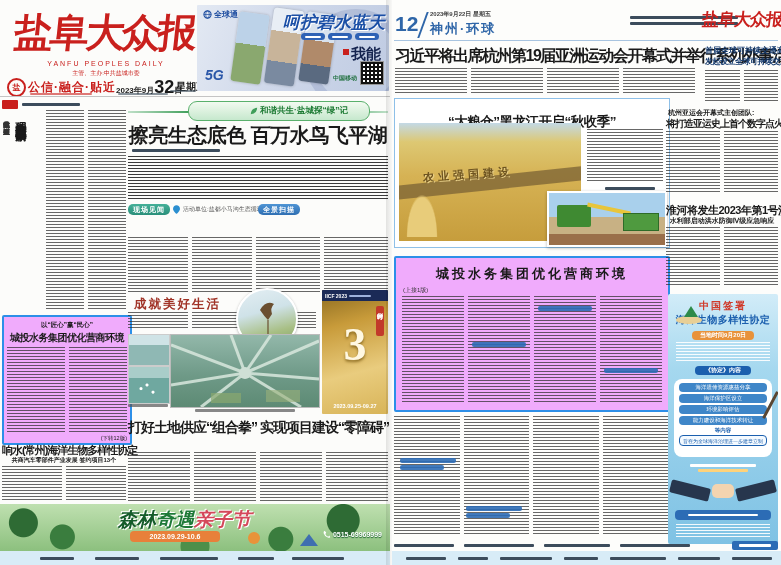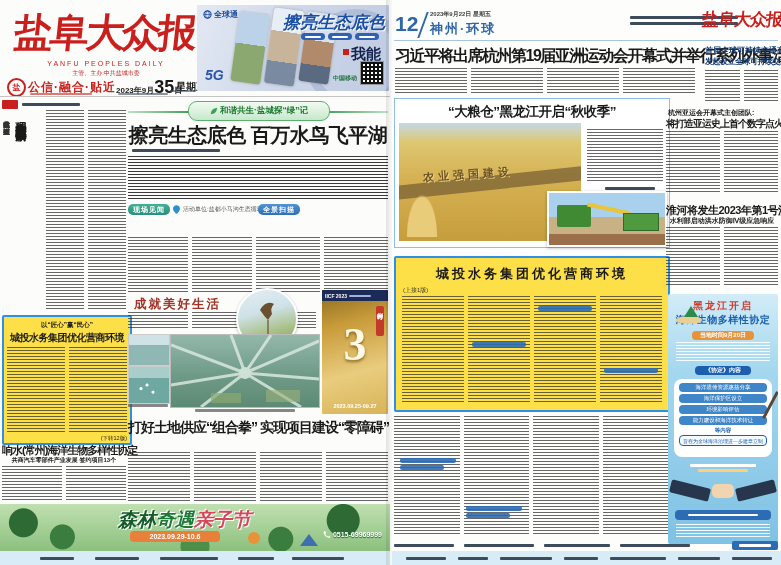--- a/index.html
+++ b/index.html
@@ -8,21 +8,21 @@
   .abs{position:absolute;}
   .ctr{text-align:center;}
   .b{font-weight:bold;}
   .cols{display:flex;gap:4px;}
   .tx{flex:1;background-image:repeating-linear-gradient(rgba(45,45,45,.72) 0 1px, transparent 1px 3px);}
   .txd{background-image:repeating-linear-gradient(rgba(25,25,25,.85) 0 1px, transparent 1px 3px);}
   .txw{flex:1;background-image:repeating-linear-gradient(rgba(255,255,255,.9) 0 1px, transparent 1px 3px);}
   .mb{position:absolute;height:3px;background:#3c4c5c;border-radius:1px;}
   .mbr{background:#c9201d;}
   .vert{writing-mode:vertical-rl;text-orientation:upright;line-height:1;}
-  .bluebox{border:2px solid #2d8fe8;border-radius:2px;background:#fde047;}
+  .bluebox{border:2px solid #2d8fe8;border-radius:2px;background:#f0abfc;}
   .badge{color:#fff;font-size:7px;font-weight:bold;border-radius:5px;display:flex;align-items:center;justify-content:center;letter-spacing:1px;}
   .pill{border-radius:4px;color:#fff;display:flex;align-items:center;justify-content:center;}
   .red{color:#c9201d;}
   .blue{color:#2f66a8;}
   .subhead-bar{position:absolute;height:5px;background:#2c6cb5;border-radius:2px;opacity:.9;}
   .photo-cap{position:absolute;height:3px;background:#555;border-radius:1px;opacity:.7;}
 </style>
 </head>
 <body>
 
@@ -34,40 +34,40 @@
     <div class="abs red ctr" style="left:14px;top:60px;width:184px;font-size:7px;letter-spacing:2px;">YANFU PEOPLES DAILY</div>
     <div class="abs red ctr" style="left:14px;top:69px;width:184px;font-size:6px;">主管、主办:中共盐城市委</div>
 
     <div class="abs" style="left:7px;top:78px;width:15px;height:15px;border:2px solid #c9201d;border-radius:50%;display:flex;align-items:center;justify-content:center;">
       <span class="red b" style="font-size:8px;">盐</span>
     </div>
     <div class="abs red b" style="left:28px;top:79px;font-size:12px;letter-spacing:1px;">公信·融合·贴近</div>
     <div class="mb mbr" style="left:30px;top:93px;width:62px;height:2px;opacity:.6;"></div>
 
     <div class="abs" style="left:116px;top:77px;white-space:nowrap;">
-      <span class="b" style="font-size:8px;">2023年9月</span><span class="b" style="font-size:18px;">35</span><span class="b" style="font-size:8px;">日</span>
+      <span class="b" style="font-size:8px;">2023年9月</span><span class="b" style="font-size:18px;">32</span><span class="b" style="font-size:8px;">日</span>
     </div>
     <div class="mb" style="left:118px;top:93px;width:50px;height:2px;opacity:.6;"></div>
     <div class="abs b" style="left:176px;top:80px;font-size:10px;">星期五</div>
     <div class="mb" style="left:170px;top:90px;width:26px;height:2px;opacity:.6;"></div>
 
     <div class="abs" style="left:197px;top:5px;width:192px;height:86px;background:linear-gradient(110deg,#e3e9f3 0%,#cfd8ea 45%,#bfcbe2 100%);overflow:hidden;border-radius:1px;">
       <div class="abs" style="right:-18px;top:4px;width:84px;height:84px;border:9px solid rgba(100,120,170,.22);border-radius:50%;"></div>
       <div class="abs" style="left:6px;top:4px;display:flex;align-items:center;gap:2px;">
         <svg width="9" height="9" viewBox="0 0 10 10">
             <circle cx="5" cy="5" r="4" fill="none" stroke="#1d4c9f" stroke-width="1.2"></circle>
             <ellipse cx="5" cy="5" rx="2" ry="4" fill="none" stroke="#1d4c9f" stroke-width="0.8"></ellipse>
             <line x1="1" y1="5" x2="9" y2="5" stroke="#1d4c9f" stroke-width="0.8"></line>
           </svg>
         <span class="b" style="font-size:8px;color:#1d4c9f;">全球通</span>
       </div>
       <div class="abs" style="left:38px;top:8px;width:30px;height:70px;transform:rotate(8deg);background:linear-gradient(#bcd2e8 0 45%,#8aa86f 45% 100%);border-radius:3px;box-shadow:0 0 3px rgba(0,0,0,.25);"></div>
       <div class="abs" style="left:72px;top:4px;width:30px;height:76px;transform:rotate(8deg);background:linear-gradient(#e8eef5 0 30%,#c8b49a 30% 70%,#7a8aa0 70% 100%);border-radius:3px;box-shadow:0 0 3px rgba(0,0,0,.25);"></div>
       <div class="abs" style="left:106px;top:8px;width:30px;height:70px;transform:rotate(8deg);background:linear-gradient(#d8e2ee 0 40%,#b08a6a 40% 75%,#5a6a80 75% 100%);border-radius:3px;box-shadow:0 0 3px rgba(0,0,0,.25);"></div>
-      <div class="abs b" style="left:86px;top:6px;font-size:17px;font-style:italic;color:#1b4fa6;white-space:nowrap;text-shadow:1px 1px 0 #fff;">擦亮生态底色</div>
+      <div class="abs b" style="left:86px;top:6px;font-size:17px;font-style:italic;color:#1b4fa6;white-space:nowrap;text-shadow:1px 1px 0 #fff;">呵护碧水蓝天</div>
       <div class="abs" style="left:104px;top:28px;display:flex;gap:3px;">
         <span class="pill" style="width:24px;height:7px;background:#2f62b5;">
             <span class="mb" style="position:static;width:16px;height:2px;background:#fff;"></span>
           </span>
         <span class="pill" style="width:24px;height:7px;background:#2f62b5;">
             <span class="mb" style="position:static;width:16px;height:2px;background:#fff;"></span>
           </span>
         <span class="pill" style="width:24px;height:7px;background:#2f62b5;">
             <span class="mb" style="position:static;width:16px;height:2px;background:#fff;"></span>
           </span>
@@ -102,21 +102,21 @@
 
     <div class="abs ctr" style="left:2px;top:443px;width:124px;font-size:11px;font-weight:900;letter-spacing:-1px;white-space:nowrap;">响水(常州)海洋生物多样性协定</div>
     <div class="abs ctr b" style="left:2px;top:456px;width:124px;font-size:6px;color:#222;white-space:nowrap;">共商汽车零部件产业发展 签约项目13个</div>
     <div class="abs cols" style="left:2px;top:466px;width:124px;height:36px;">
         <div class="tx"></div>
         <div class="tx"></div>
       </div>
 
     <div class="abs" style="left:128px;top:111px;width:62px;height:2px;background:linear-gradient(90deg,#bfe0c8,#3f9e5a);"></div>
     <div class="abs" style="left:326px;top:111px;width:62px;height:2px;background:linear-gradient(270deg,#bfe0c8,#3f9e5a);"></div>
-    <div class="abs" style="left:188px;top:101px;width:140px;height:18px;background:linear-gradient(#f2faf0,#c6e8cd);border:1px solid #5ab06c;border-radius:9px;display:flex;align-items:center;justify-content:center;">
+    <div class="abs" style="left:188px;top:101px;width:140px;height:18px;background:linear-gradient(#f2faf0,#c6e8cd);border:1px solid #5ab06c;border-radius:9px;display:flex;align-items:center;justify-content:center;padding-left:40px;">
       <svg width="8" height="8" viewBox="0 0 10 10" style="margin-right:2px;">
           <path d="M1,9 Q1,2 9,1 Q8,9 1,9Z" fill="#3f9e5a"></path>
         </svg>
       <span class="b" style="font-size:8.5px;color:#1c7a33;white-space:nowrap;">和谐共生·盐城探“绿”记</span>
     </div>
     <div class="abs ctr" style="left:128px;top:122px;width:260px;font-size:20px;font-weight:900;letter-spacing:-.5px;white-space:nowrap;">擦亮生态底色  百万水鸟飞平湖</div>
     <div class="mb" style="left:132px;top:149px;width:88px;"></div>
     <div class="abs tx txd" style="left:128px;top:156px;width:260px;height:44px;"></div>
 
     <div class="abs" style="left:128px;top:204px;display:flex;align-items:center;gap:3px;width:256px;">
@@ -241,21 +241,21 @@
     <div class="abs b" style="left:313px;top:46px;width:73px;font-size:8px;color:#143a6e;line-height:1.35;text-align:center;">
       <div style="white-space:nowrap;">首届全球可持续交通高峰论坛将</div>
       <div style="white-space:nowrap;letter-spacing:-.5px;">发起设立全球可持续交通创新联盟</div>
     </div>
     <div class="abs cols" style="left:313px;top:70px;width:73px;height:32px;">
         <div class="tx"></div>
         <div class="tx"></div>
       </div>
 
     <div class="abs" style="left:2px;top:98px;width:274px;height:148px;border:1px solid #8ec0e8;background:#fff;">
-      <div class="ctr" style="margin-top:4px;font-size:13.5px;font-weight:900;letter-spacing:-.5px;white-space:nowrap;">“大粮仓”黑龙江开启“秋收季”</div>
+      <div class="ctr" style="margin-top:14px;font-size:13.5px;font-weight:900;letter-spacing:-.5px;white-space:nowrap;">“大粮仓”黑龙江开启“秋收季”</div>
       <div class="abs" style="left:4px;top:24px;width:182px;height:118px;overflow:hidden;background:linear-gradient(180deg,#c3d9e6 0%,#ddc873 16%,#d6b254 45%,#c69d3c 100%);">
         <div style="position:absolute;left:-10px;top:52px;width:220px;height:14px;background:#7a6234;transform:rotate(-6deg);opacity:.75;"></div>
         <div class="b" style="position:absolute;left:24px;top:44px;font-size:11px;color:#6e5420;letter-spacing:4px;text-shadow:1px 1px 0 #e8d08a;transform:rotate(-4deg);white-space:nowrap;">农业强国建设</div>
         <div style="position:absolute;left:6px;bottom:4px;width:34px;height:46px;background:radial-gradient(ellipse at 50% 100%,#e8cc7a 0 60%,transparent 65%);"></div>
       </div>
       <div class="abs tx" style="left:192px;top:30px;width:76px;height:52px;"></div>
       <span class="mb" style="left:210px;top:88px;width:50px;height:2.5px;"></span>
       <div class="abs" style="left:152px;top:92px;width:116px;height:52px;border:2px solid #fff;box-shadow:0 1px 3px rgba(0,0,0,.3);overflow:hidden;background:linear-gradient(#a9d0ec 0 46%,#c8b184 46% 78%,#9a6f4a 78% 100%);">
         <div style="position:absolute;left:8px;top:12px;width:34px;height:22px;background:#3f8a32;border-radius:2px;"></div>
         <div style="position:absolute;left:38px;top:14px;width:44px;height:4px;background:#e8c53a;transform:rotate(12deg);"></div>
@@ -298,21 +298,21 @@
     <div class="abs ctr" style="left:274px;top:203px;width:112px;font-size:11px;font-weight:900;letter-spacing:-.5px;white-space:nowrap;">淮河将发生2023年第1号洪水</div>
     <div class="abs ctr b" style="left:274px;top:216px;width:112px;font-size:7px;color:#222;white-space:nowrap;">水利部启动洪水防御Ⅳ级应急响应</div>
     <div class="abs cols" style="left:274px;top:227px;width:112px;height:60px;">
         <div class="tx"></div>
         <div class="tx"></div>
       </div>
 
     <div class="abs" style="left:276px;top:294px;width:110px;height:250px;border-radius:2px;overflow:hidden;background:linear-gradient(180deg,#d2ecf8 0%,#a5d8ef 30%,#7fc2e4 100%);">
       <div style="position:absolute;left:8px;top:22px;width:26px;height:8px;background:#e8cf96;border-radius:50%;"></div>
       <div style="position:absolute;left:16px;top:12px;width:0;height:0;border-left:7px solid transparent;border-right:7px solid transparent;border-bottom:11px solid #2e8a4a;"></div>
-      <div class="ctr" style="margin-top:5px;font-size:10px;font-weight:900;color:#d03a2a;letter-spacing:2px;">黑龙江开启</div>
+      <div class="ctr" style="margin-top:5px;font-size:10px;font-weight:900;color:#d03a2a;letter-spacing:2px;">中国签署</div>
       <div class="ctr" style="font-size:10px;font-weight:900;color:#1b5fae;letter-spacing:.5px;white-space:nowrap;">海洋生物多样性协定</div>
       <div class="pill" style="margin:4px auto 0;width:62px;height:9px;background:#e8923a;font-size:6px;font-weight:bold;">
           <span>当地时间9月20日</span>
         </div>
       <div class="txw" style="position:absolute;left:8px;top:48px;width:94px;height:20px;"></div>
       <div class="pill" style="position:absolute;left:27px;top:72px;width:56px;height:9px;background:#1b5fae;font-size:6px;font-weight:bold;">
           <span>《协定》内容</span>
         </div>
       <div class="abs" style="left:6px;top:85px;width:98px;height:78px;background:#fff;border-radius:8px;padding:4px 5px;box-sizing:border-box;">
         <div class="pill" style="height:9px;background:#3f86c8;font-size:5.5px;margin-bottom:2px;">海洋遗传资源惠益分享</div>

